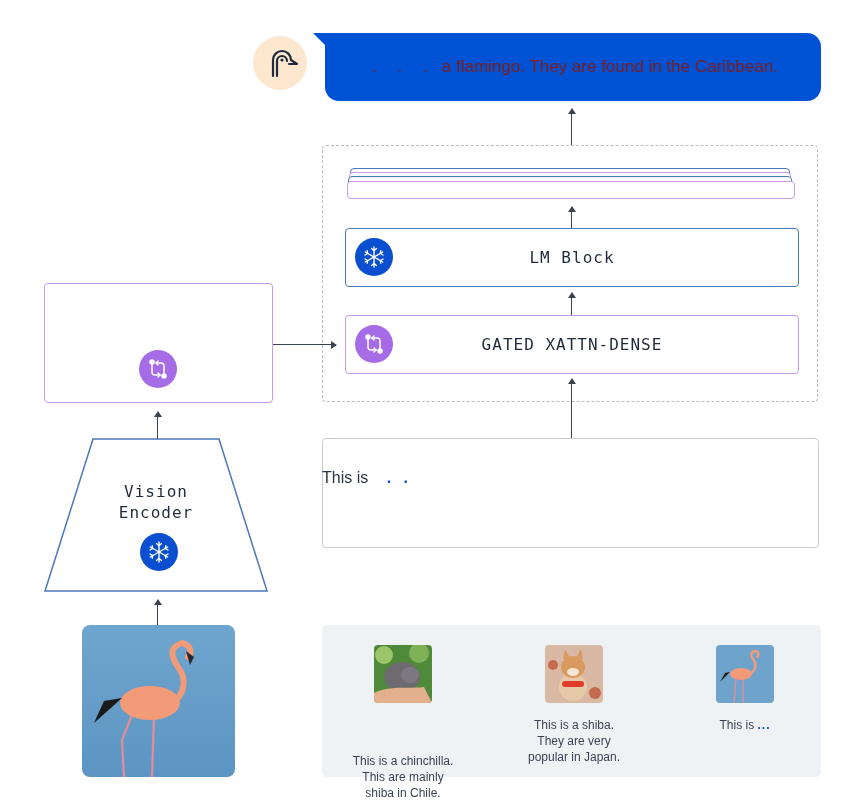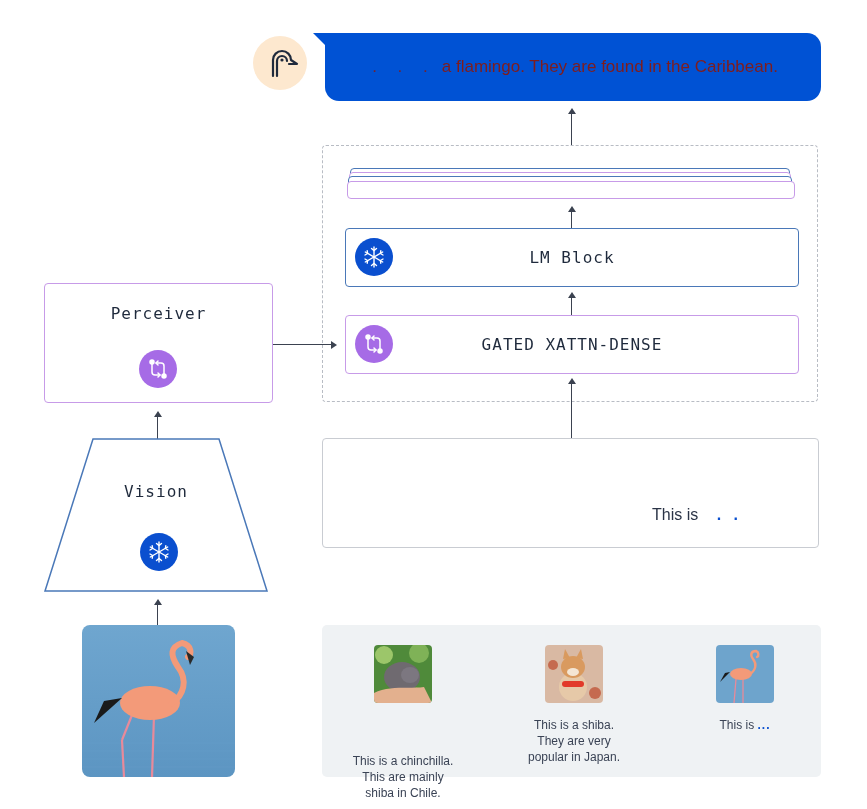--- a/index.html
+++ b/index.html
@@ -26,21 +26,21 @@
   .stack { border-radius:4px; box-sizing:border-box; background:#fff; }
 
   .block { border-radius:4px; box-sizing:border-box; background:#fff; }
   .block-label { font-size:16px; letter-spacing:1px; text-align:center; }
 
   .icon-circle { border-radius:50%; display:flex; align-items:center; justify-content:center; }
   .snow { background:#0a4fcf; }
   .xattn { background:#a66be6; }
 
   #text-box { left:322px; top:438px; width:497px; height:110px; border:1.3px solid #c9ccd2; border-radius:4px; box-sizing:border-box; }
-  #text-box-label { left:322px; top:461px; width:420px; height:110px; line-height:108px; text-align:right; font-size:16px; color:#2a3346; }
+  #text-box-label { left:322px; top:424px; width:420px; height:110px; line-height:108px; text-align:left; font-size:16px; color:#2a3346; }
 
   #examples-panel { left:322px; top:625px; width:499px; height:152px; background:#eff2f4; border-radius:5px; }
   .thumb { width:58px; height:58px; border-radius:4px; overflow:hidden; }
   .caption { font-size:12px; color:#3a4355; text-align:center; line-height:16px; }
 
   #input-image { left:82px; top:625px; width:153px; height:152px; border-radius:8px; overflow:hidden; }
 </style>
 </head>
 <body>
 
@@ -110,21 +110,20 @@
 <div class="abs up-head" style="left:567.5px; top:378px;"></div>
 
 <div class="abs" id="text-box"></div>
 <div class="abs sans" id="text-box-label">
   <span>This is</span>
   <span style="color:#0a4fcf; font-weight:bold; margin-left:14px; letter-spacing:4px;">. .</span>
 </div>
 
 <div class="abs block" style="left:44px; top:283px; width:229px; height:120px; border:1.5px solid #c79be8;"></div>
 <div class="abs mono" style="left:44px; top:303px; width:229px; text-align:center; font-size:16px; line-height:21px; letter-spacing:1px;">
-  <div>Perceiver</div>
 </div>
 <div class="abs icon-circle xattn" style="left:139px; top:350px; width:38px; height:38px;">
   <svg width="24" height="24" viewBox="0 0 24 24">
       <g stroke="#ffffff" stroke-width="1.5" fill="none" stroke-linecap="round" stroke-linejoin="round">
         <circle cx="6" cy="5" r="2" fill="#fff"></circle>
         <path d="M6 7 V15 a3 3 0 0 0 3 3 H14"></path>
         <polyline points="12,16 14,18 12,20"></polyline>
         <circle cx="18" cy="19" r="2" fill="#fff"></circle>
         <path d="M18 17 V9 a3 3 0 0 0 -3 -3 H10"></path>
         <polyline points="12,4 10,6 12,8"></polyline>
@@ -136,20 +135,21 @@
 <div class="abs" style="left:331px; top:340.5px; width:0; height:0; border-top:4px solid transparent; border-bottom:4px solid transparent; border-left:6px solid #3b4250;"></div>
 
 <div class="abs vline" style="left:157px; top:415px; height:24px;"></div>
 <div class="abs up-head" style="left:153.5px; top:411px;"></div>
 
 <svg class="abs" style="left:40px; top:436px;" width="232" height="158" viewBox="0 0 232 158">
   <polygon points="53,3 179,3 227,155 5,155" fill="#ffffff" stroke="#4a78b8" stroke-width="1.5"></polygon>
 </svg>
 <div class="abs mono" style="left:40px; top:481px; width:232px; text-align:center; font-size:16px; line-height:21px; letter-spacing:1px;">
   <div>Vision</div>
+  <div>Encoder</div>
 </div>
 <div class="abs icon-circle snow" style="left:140px; top:533px; width:38px; height:38px;">
   <svg width="24" height="24" viewBox="0 0 24 24">
       <g stroke="#ffffff" stroke-width="1.4" fill="none" stroke-linecap="round">
         <line x1="12" y1="2" x2="12" y2="22"></line>
         <line x1="3.3" y1="7" x2="20.7" y2="17"></line>
         <line x1="3.3" y1="17" x2="20.7" y2="7"></line>
         <polyline points="9.5,3.5 12,5.5 14.5,3.5"></polyline>
         <polyline points="9.5,20.5 12,18.5 14.5,20.5"></polyline>
         <polyline points="3,10 5.6,8.5 5.2,5.8"></polyline>

